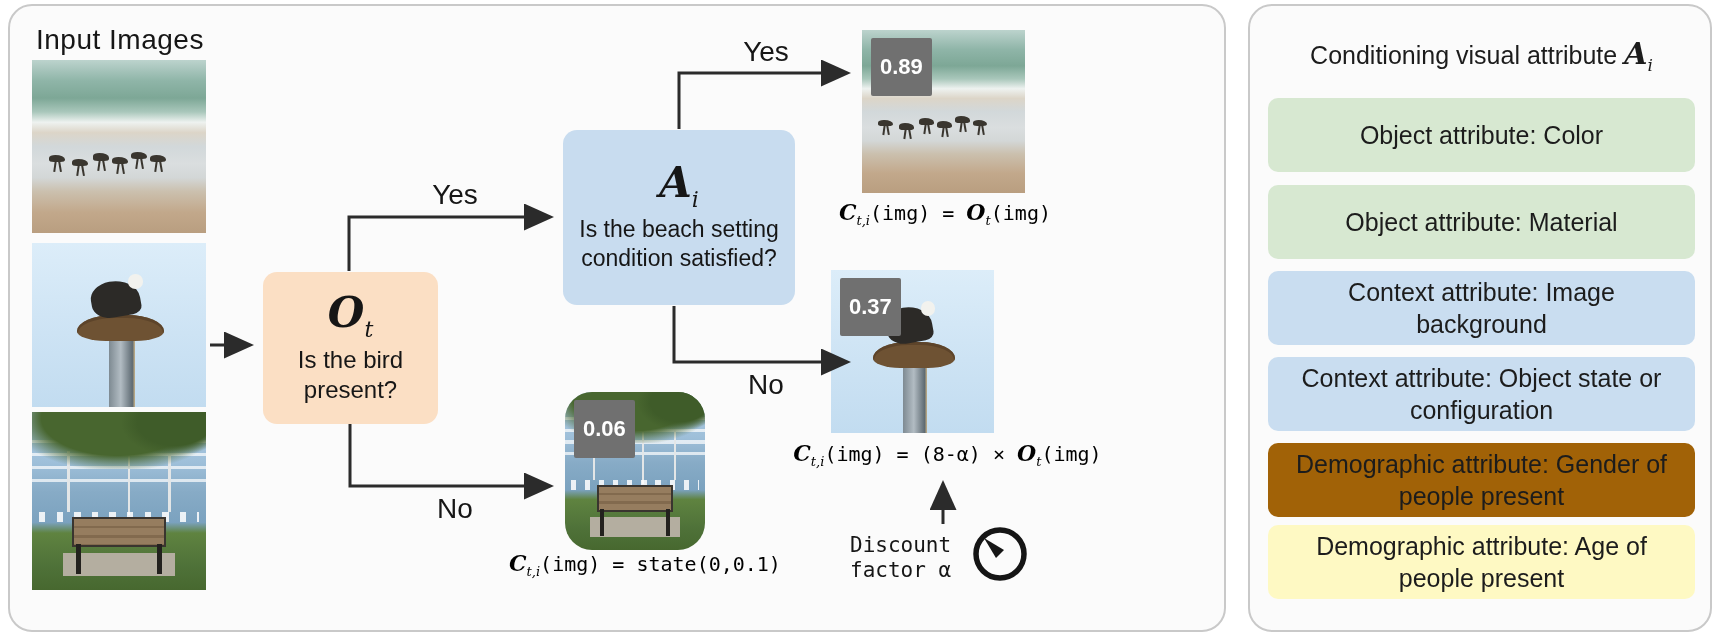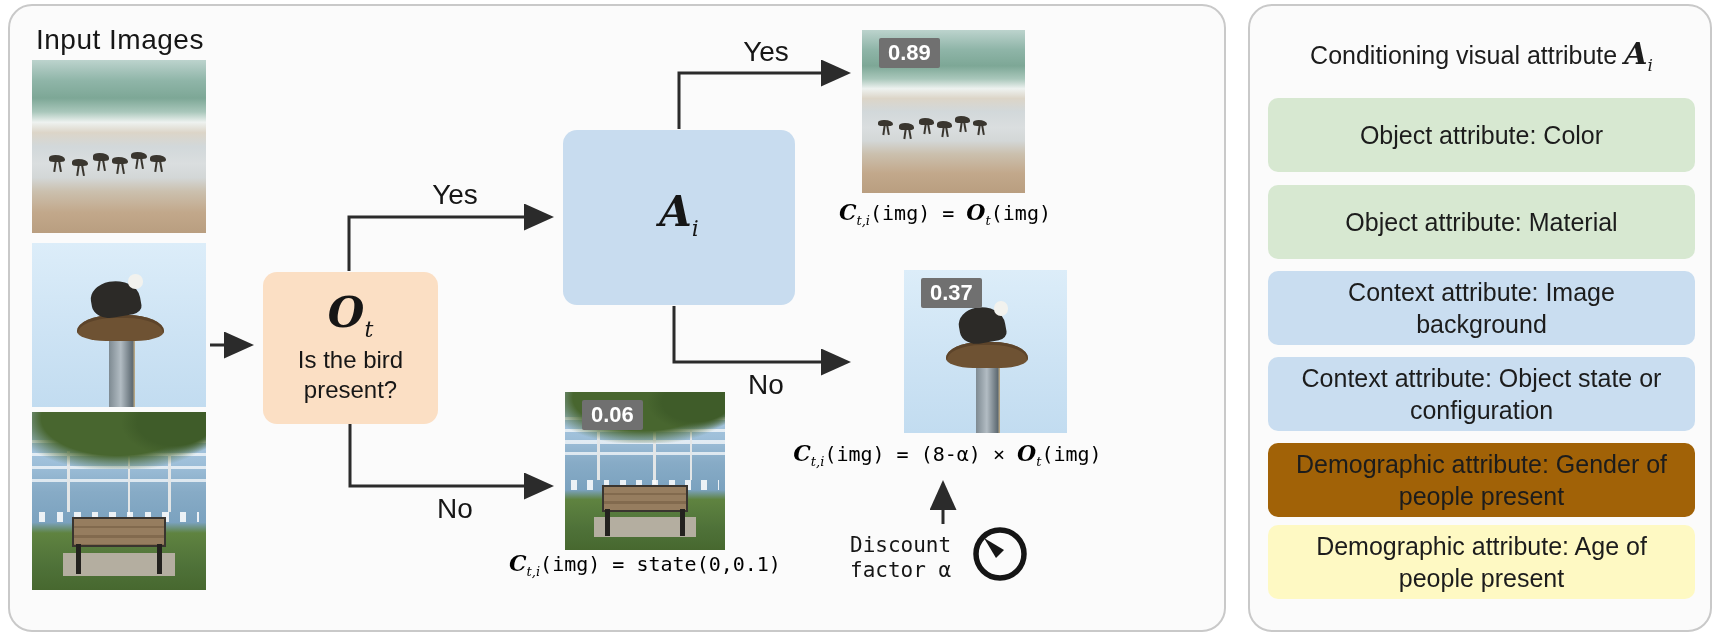--- a/index.html
+++ b/index.html
@@ -18,21 +18,21 @@
   .arrows { position:absolute; left:0; top:0; pointer-events:none; z-index:5; }
 
   .figtitle { position:absolute; left:36px; top:24px; font-size:28px; letter-spacing:.5px; }
 
   
   .thumb { position:absolute; overflow:hidden; z-index:2; }
   .thumb > div, .thumb > span { position:absolute; }
   .badge {
     position:absolute; left:9px; top:8px; z-index:9;
     background:#707070; color:#ffffff; font-weight:bold;
-    font-size:22px; line-height:30px; padding:0 9px; border-radius:2px;margin-left:8px;
+    font-size:22px; line-height:30px; padding:14px 9px; border-radius:2px;
   }
   
   .t-beach { background:linear-gradient(180deg,
      #bcd3cd 0%, #8fb5a8 12%, #7da796 22%, #a9c7bb 30%, #eef2f0 36%,
      #dcd5c8 42%, #d2d8da 50%, #dadedf 60%, #d3d7d7 68%, #cbc0ae 76%,
      #c2a88b 88%, #b99e80 100%); }
   .bird { position:absolute; width:9%; height:4.2%; background:#3a362f;
      border-radius:60% 90% 45% 45%; }
   .bird::before, .bird::after { content:""; position:absolute; top:85%;
      width:1.5px; height:150%; background:#3a362f; }
@@ -154,44 +154,45 @@
     <div class="benchleg" style="left:25%"></div>
     <div class="benchleg" style="left:72%"></div>
   </div>
 
   <div class="node node-obj" style="background: rgb(251, 223, 196);">
     <div class="nodesym"><span class="scr">O</span><span class="scrsub">t</span></div>
     <div class="nodeq">Is the bird present?</div>
   </div>
   <div class="node node-attr" style="background: rgb(200, 220, 239);">
     <div class="nodesym"><span class="scr">A</span><span class="scrsub">i</span></div>
+    <div class="nodeq">Is the beach setting condition satisfied?</div>
   </div>
 
   <span class="branch" style="left:415px;top:179px">Yes</span>
   <span class="branch" style="left:415px;top:493px">No</span>
   <span class="branch" style="left:726px;top:36px">Yes</span>
   <span class="branch" style="left:726px;top:369px">No</span>
 
   <div class="thumb t-beach" style="left:862px;top:30px;width:163px;height:163px;">
     <span class="badge">0.89</span>
     <span class="bird" style="left:10%;top:55%"></span>
     <span class="bird" style="left:23%;top:57%"></span>
     <span class="bird" style="left:35%;top:54%"></span>
     <span class="bird" style="left:46%;top:56%"></span>
     <span class="bird" style="left:57%;top:53%"></span>
     <span class="bird" style="left:68%;top:55%"></span>
   </div>
-  <div class="thumb t-osprey" style="left:904px;top:270px;width:163px;height:163px;">
+  <div class="thumb t-osprey" style="left:831px;top:270px;width:163px;height:163px;">
     <span class="badge">0.37</span>
     <div class="pole"></div>
     <div class="nest"></div>
     <div class="obird"></div>
     <div class="ohead"></div>
   </div>
-  <div class="thumb t-harbor" style="left:565px;top:392px;width:160px;height:158px;">
+  <div class="thumb t-harbor" style="left:565px;top:392px;width:140px;height:158px;border-radius:27px;">
     <span class="badge">0.06</span>
     <div class="clouds"></div>
     <div class="mast" style="left:20%;top:22%;height:34%"></div>
     <div class="mast" style="left:55%;top:18%;height:40%"></div>
     <div class="mast" style="left:78%;top:24%;height:32%"></div>
     <div class="boats"></div>
     <div class="tree"></div>
     <div class="tree2"></div>
     <div class="pad"></div>
     <div class="benchback"></div>

